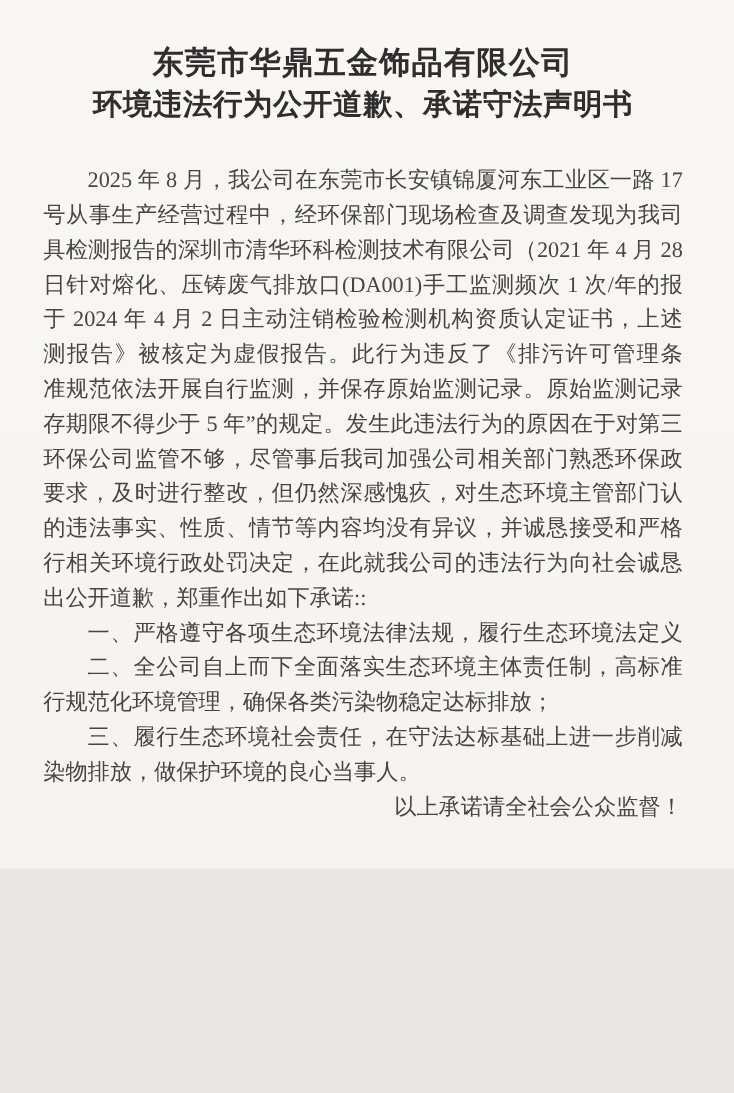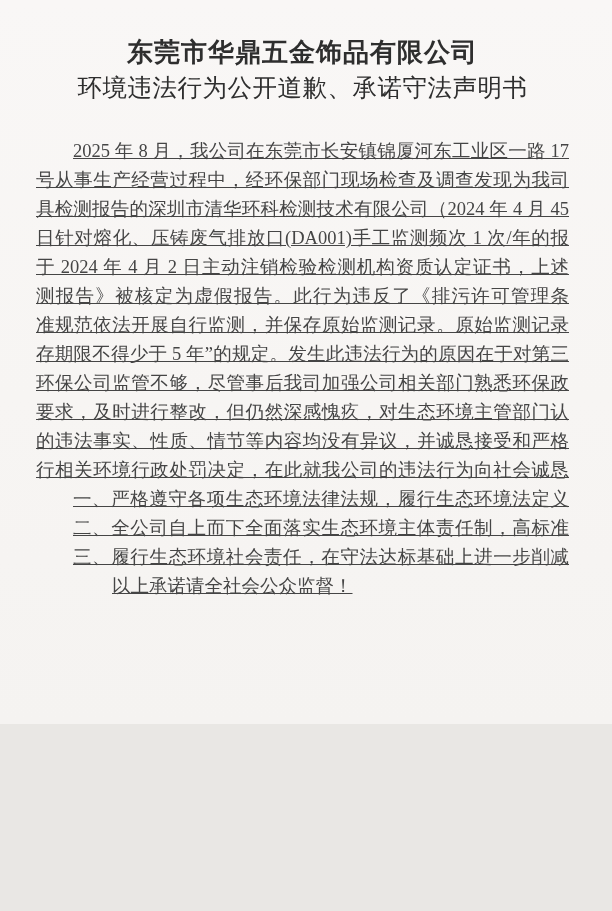--- a/index.html
+++ b/index.html
@@ -9,31 +9,31 @@
     font-family:"Liberation Serif","DejaVu Serif",serif;
     color:#424242; overflow:hidden;
   }
   .title1 {
     position:absolute; top:36px; left:36px; width:533px; height:34px;
     text-align:center; font-size:26px; line-height:34px; font-weight:bold;
     color:#2e2e2e; letter-spacing:1px;
   }
   .title2 {
     position:absolute; top:72px; left:36px; width:533px; height:32px;
-    text-align:center; font-size:24.5px; line-height:32px; font-weight:normal;
+    text-align:center; font-size:24.5px; line-height:32px; font-weight:bold;
     color:#2e2e2e; letter-spacing:0.5px;
   }
   .docbody {
     position:absolute; top:137px; left:36px; width:533px;
-    font-size:18.5px; color:#454545;text-decoration:underline;
+    font-size:18.5px; color:#454545;
   }
   .bl { height:29px; line-height:29px; overflow:hidden; white-space:nowrap; }
   .bl.j { white-space:normal; text-align:justify; text-align-last:justify; }
   .i2 { text-indent:37px; }
-  .i4 { text-indent:76px; }
+  .i4 { text-indent:76px;text-align:right; }
   .sigline {
     position:absolute; left:155px; top:818px; font-size:19px; color:#3f3f3f;
     letter-spacing:0.5px;
   }
   .compline {
     position:absolute; left:181px; top:810px; font-size:16px; color:#3f3f3f;
     letter-spacing:0.5px; z-index:2;
   }
   .dateline {
     position:absolute; left:220px; top:842px; font-size:19px; color:#3f3f3f;
@@ -54,33 +54,36 @@
 <body>
 
 <div class="page">
 
   <div class="title1">东莞市华鼎五金饰品有限公司</div>
   <div class="title2">环境违法行为公开道歉、承诺守法声明书</div>
 
   <div class="docbody">
     <div class="bl j i2">2025 年 8 月，我公司在东莞市长安镇锦厦河东工业区一路 17</div>
     <div class="bl j">号从事生产经营过程中，经环保部门现场检查及调查发现为我司出</div>
-    <div class="bl j">具检测报告的深圳市清华环科检测技术有限公司（2024 年 4 月 45</div>
+    <div class="bl j">具检测报告的深圳市清华环科检测技术有限公司（2021 年 4 月 28</div>
     <div class="bl j">日针对熔化、压铸废气排放口(DA001)手工监测频次 1 次/年的报告）</div>
     <div class="bl j">于 2024 年 4 月 2 日主动注销检验检测机构资质认定证书，上述《检</div>
     <div class="bl j">测报告》被核定为虚假报告。此行为违反了《排污许可管理条例》</div>
     <div class="bl j">准规范依法开展自行监测，并保存原始监测记录。原始监测记录保</div>
     <div class="bl j">存期限不得少于 5 年”的规定。发生此违法行为的原因在于对第三方</div>
     <div class="bl j">环保公司监管不够，尽管事后我司加强公司相关部门熟悉环保政策</div>
     <div class="bl j">要求，及时进行整改，但仍然深感愧疚，对生态环境主管部门认定</div>
     <div class="bl j">的违法事实、性质、情节等内容均没有异议，并诚恳接受和严格执</div>
     <div class="bl j">行相关环境行政处罚决定，在此就我公司的违法行为向社会诚恳作</div>
+    <div class="bl">出公开道歉，郑重作出如下承诺::</div>
     <div class="bl j i2">一、严格遵守各项生态环境法律法规，履行生态环境法定义务，</div>
     <div class="bl j i2">二、全公司自上而下全面落实生态环境主体责任制，高标准实</div>
+    <div class="bl">行规范化环境管理，确保各类污染物稳定达标排放；</div>
     <div class="bl j i2">三、履行生态环境社会责任，在守法达标基础上进一步削减污</div>
+    <div class="bl">染物排放，做保护环境的良心当事人。</div>
     <div class="bl i4">以上承诺请全社会公众监督！</div>
   </div>
 
   <div class="sigline">法定代表人或实际经营者签字：</div>
 
   <svg class="signature-svg" viewBox="0 0 148 54" xmlns="http://www.w3.org/2000/svg">
     <g stroke="#3e3e3e" stroke-width="2.4" fill="none" stroke-linecap="round" stroke-linejoin="round" opacity="0.92">
       <path d="M2,34 C14,31 26,30 40,29"></path>
       <path d="M40,29 C44,16 52,12 55,18 C57,24 50,30 45,36 C53,34 60,27 63,20"></path>
       <path d="M50,22 C56,26 60,32 62,40 C58,46 50,46 47,42"></path>

